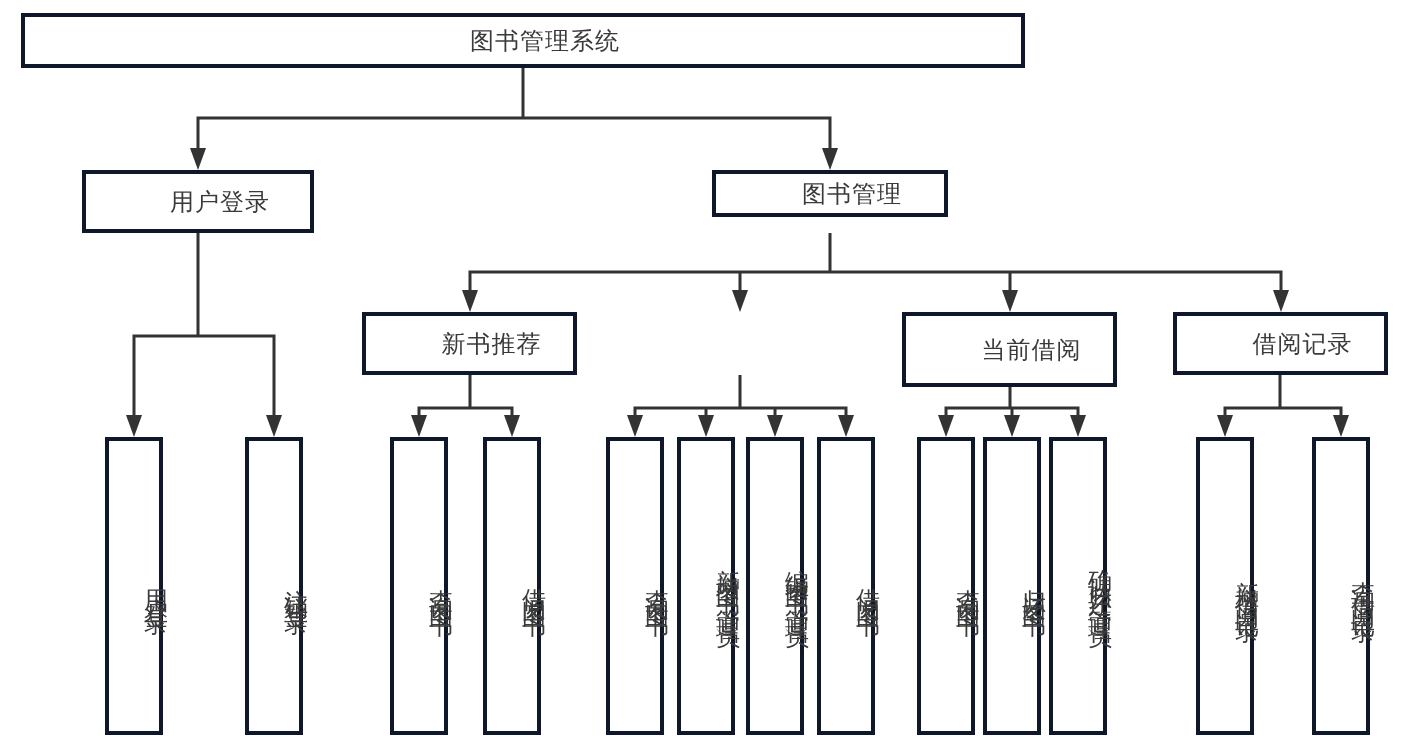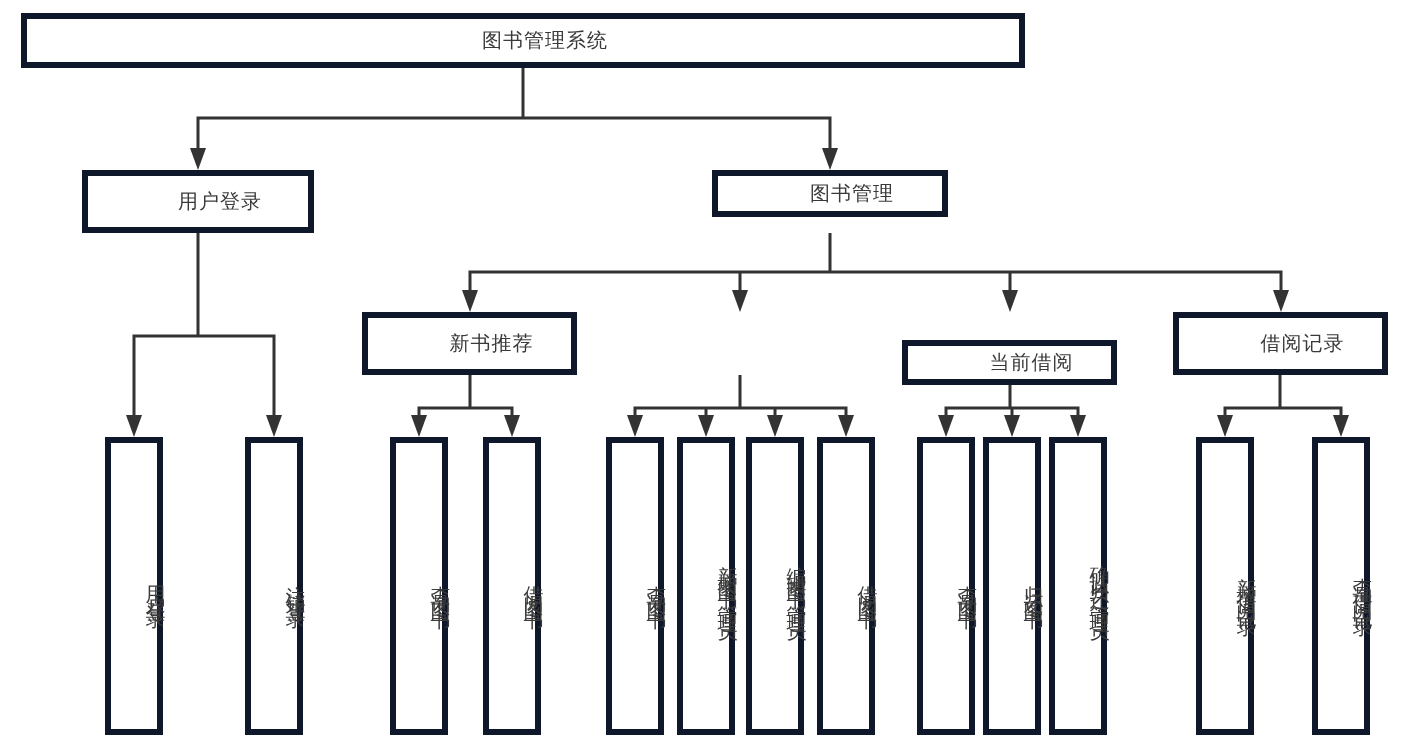--- a/index.html
+++ b/index.html
@@ -2,37 +2,37 @@
 <html><head>
 <meta charset="utf-8">
 <style>
   html,body{margin:0;padding:0;background:#ffffff;}
   .canvas{
     position:relative;width:1405px;height:747px;background:#ffffff;
     font-family:"Liberation Sans","DejaVu Sans",sans-serif;overflow:hidden;
   }
   .connectors{position:absolute;left:0;top:0;}
   .box{
-    position:absolute;box-sizing:border-box;border:6px solid #0f172a;background:#ffffff;
+    position:absolute;box-sizing:border-box;border:4px solid #0f172a;background:#ffffff;
     display:flex;align-items:center;justify-content:center;
-    color:#3a3a3a;font-size:20px;letter-spacing:1px;z-index:2;padding-left:44px;
+    color:#3a3a3a;font-size:24px;letter-spacing:1px;z-index:2;padding-left:44px;
   }
   .vbox{
     writing-mode:vertical-rl;text-orientation:mixed;
     letter-spacing:8px;line-height:1;
   }
   
   .n-root{left:21px;top:13px;width:1004px;height:55px;}
   
   .n-l2a{left:82px;top:170px;width:232px;height:63px;}
   .n-l2b{left:712px;top:170px;width:236px;height:47px;}
   
   .n-l3a{left:362px;top:312px;width:215px;height:63px;}
   .n-l3b{left:633px;top:312px;width:215px;height:63px;}
-  .n-l3c{left:902px;top:312px;width:215px;height:45px;margin-top:28px;}
+  .n-l3c{left:902px;top:312px;width:215px;height:75px;}
   .n-l3d{left:1173px;top:312px;width:215px;height:63px;}
   
   .leaf{top:437px;width:58px;height:298px;}
   .f1{left:105px}.f2{left:245px}.f3{left:390px}.f4{left:483px}
   .f5{left:606px}.f6{left:677px}.f7{left:746px}.f8{left:817px}
   .f9{left:917px}.f10{left:983px}.f11{left:1049px}
   .f12{left:1196px}.f13{left:1312px}
   .watermark{
     position:absolute;left:1185px;top:712px;z-index:5;
     color:#b3b3b3;font-size:20px;letter-spacing:0.5px;white-space:nowrap;

